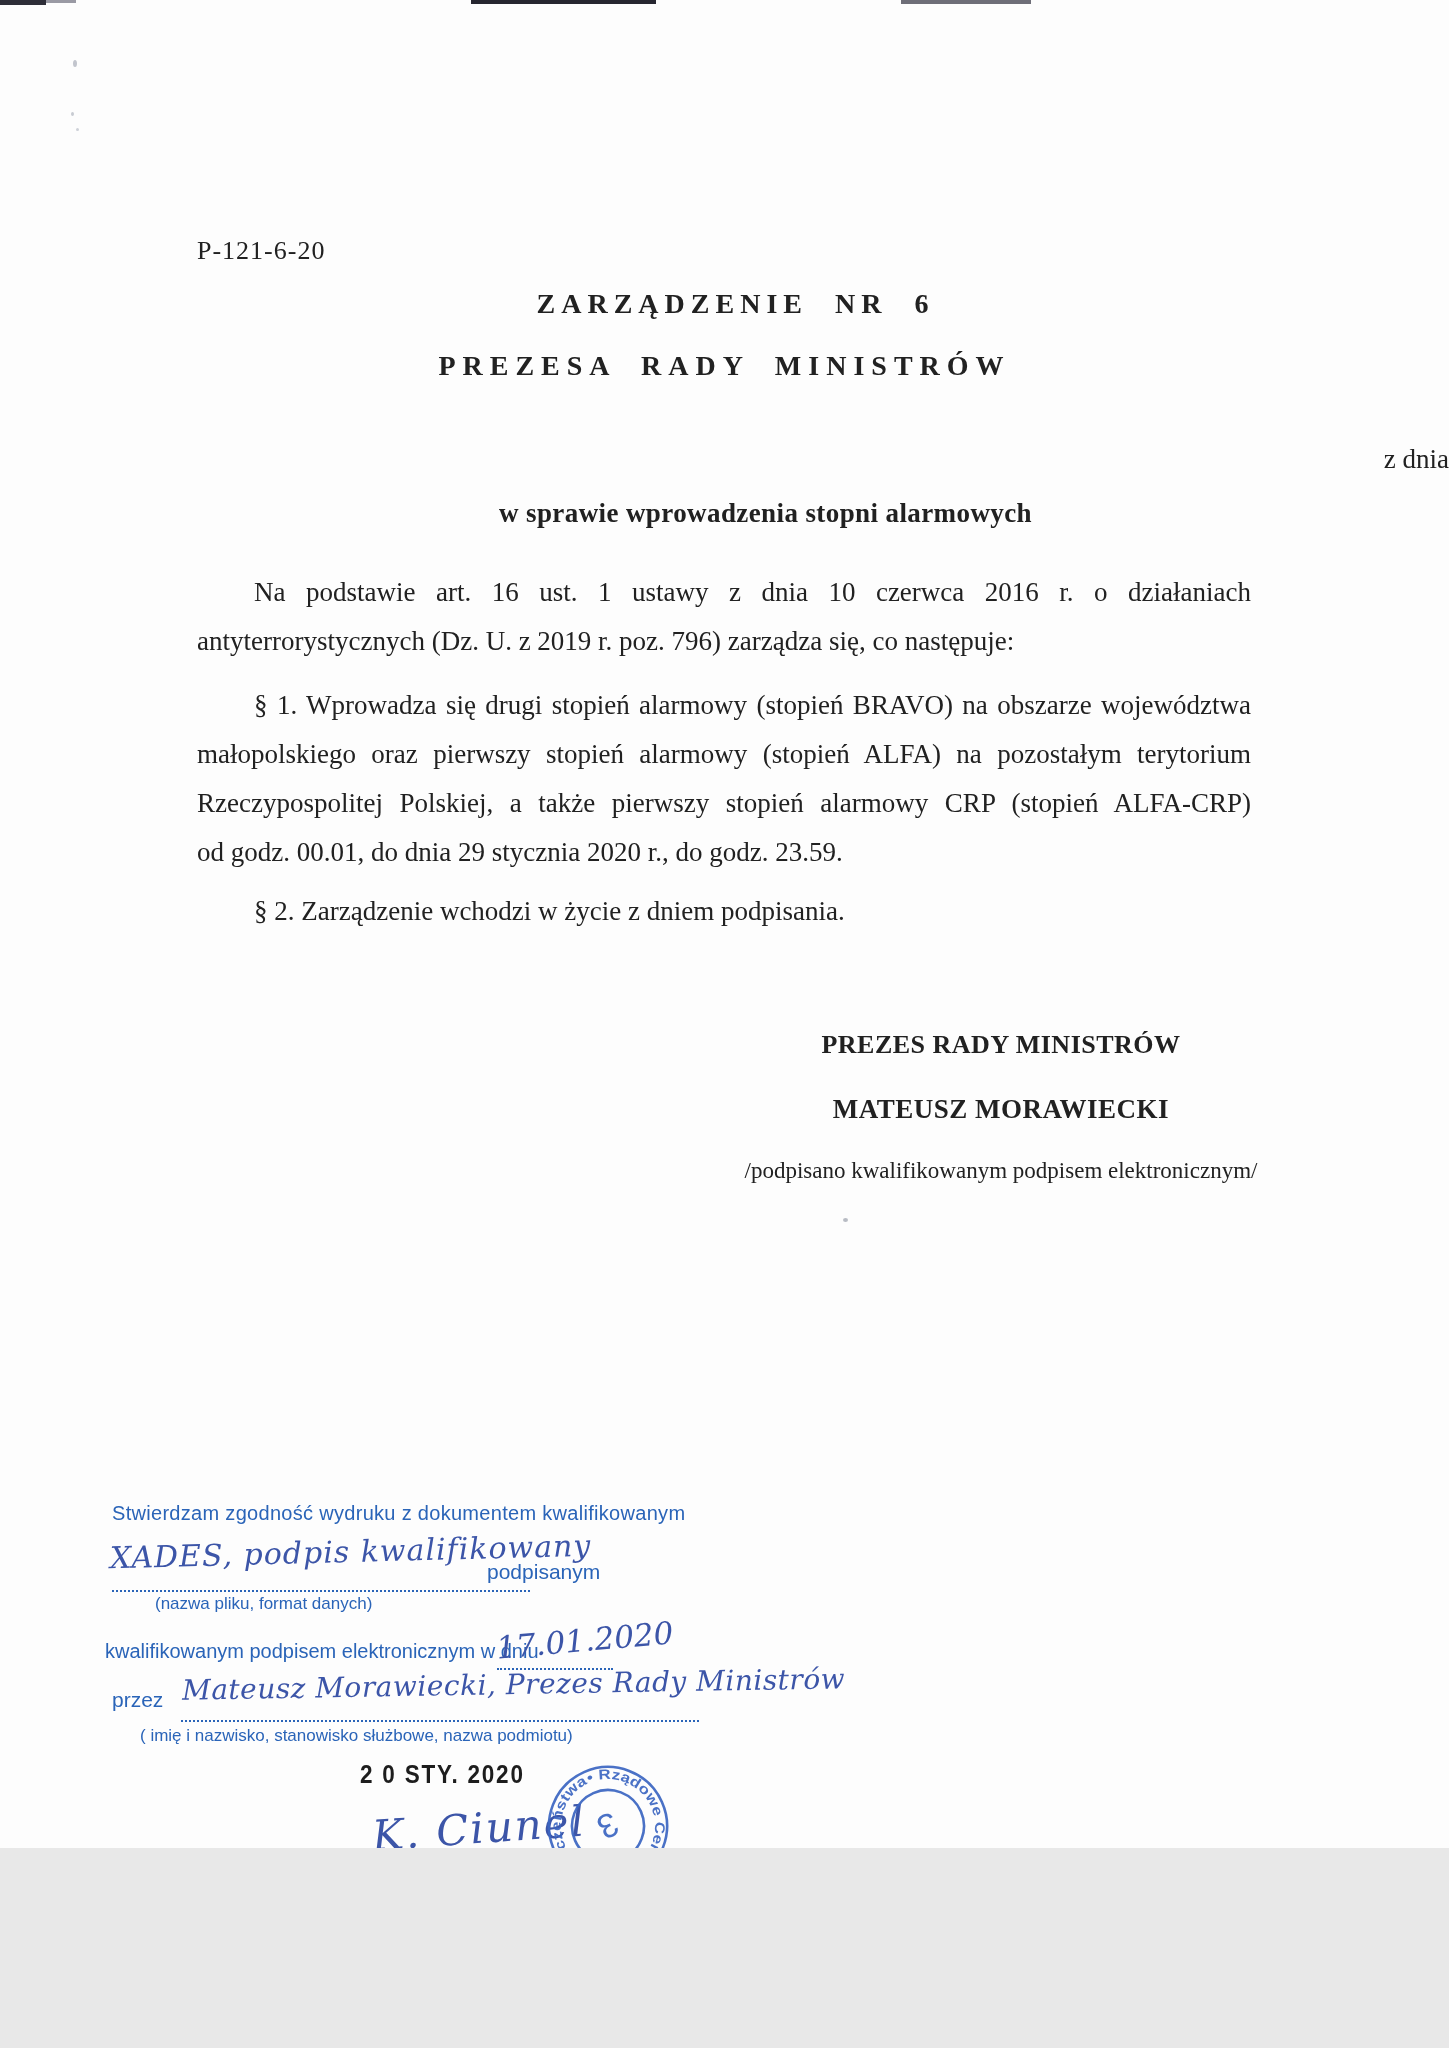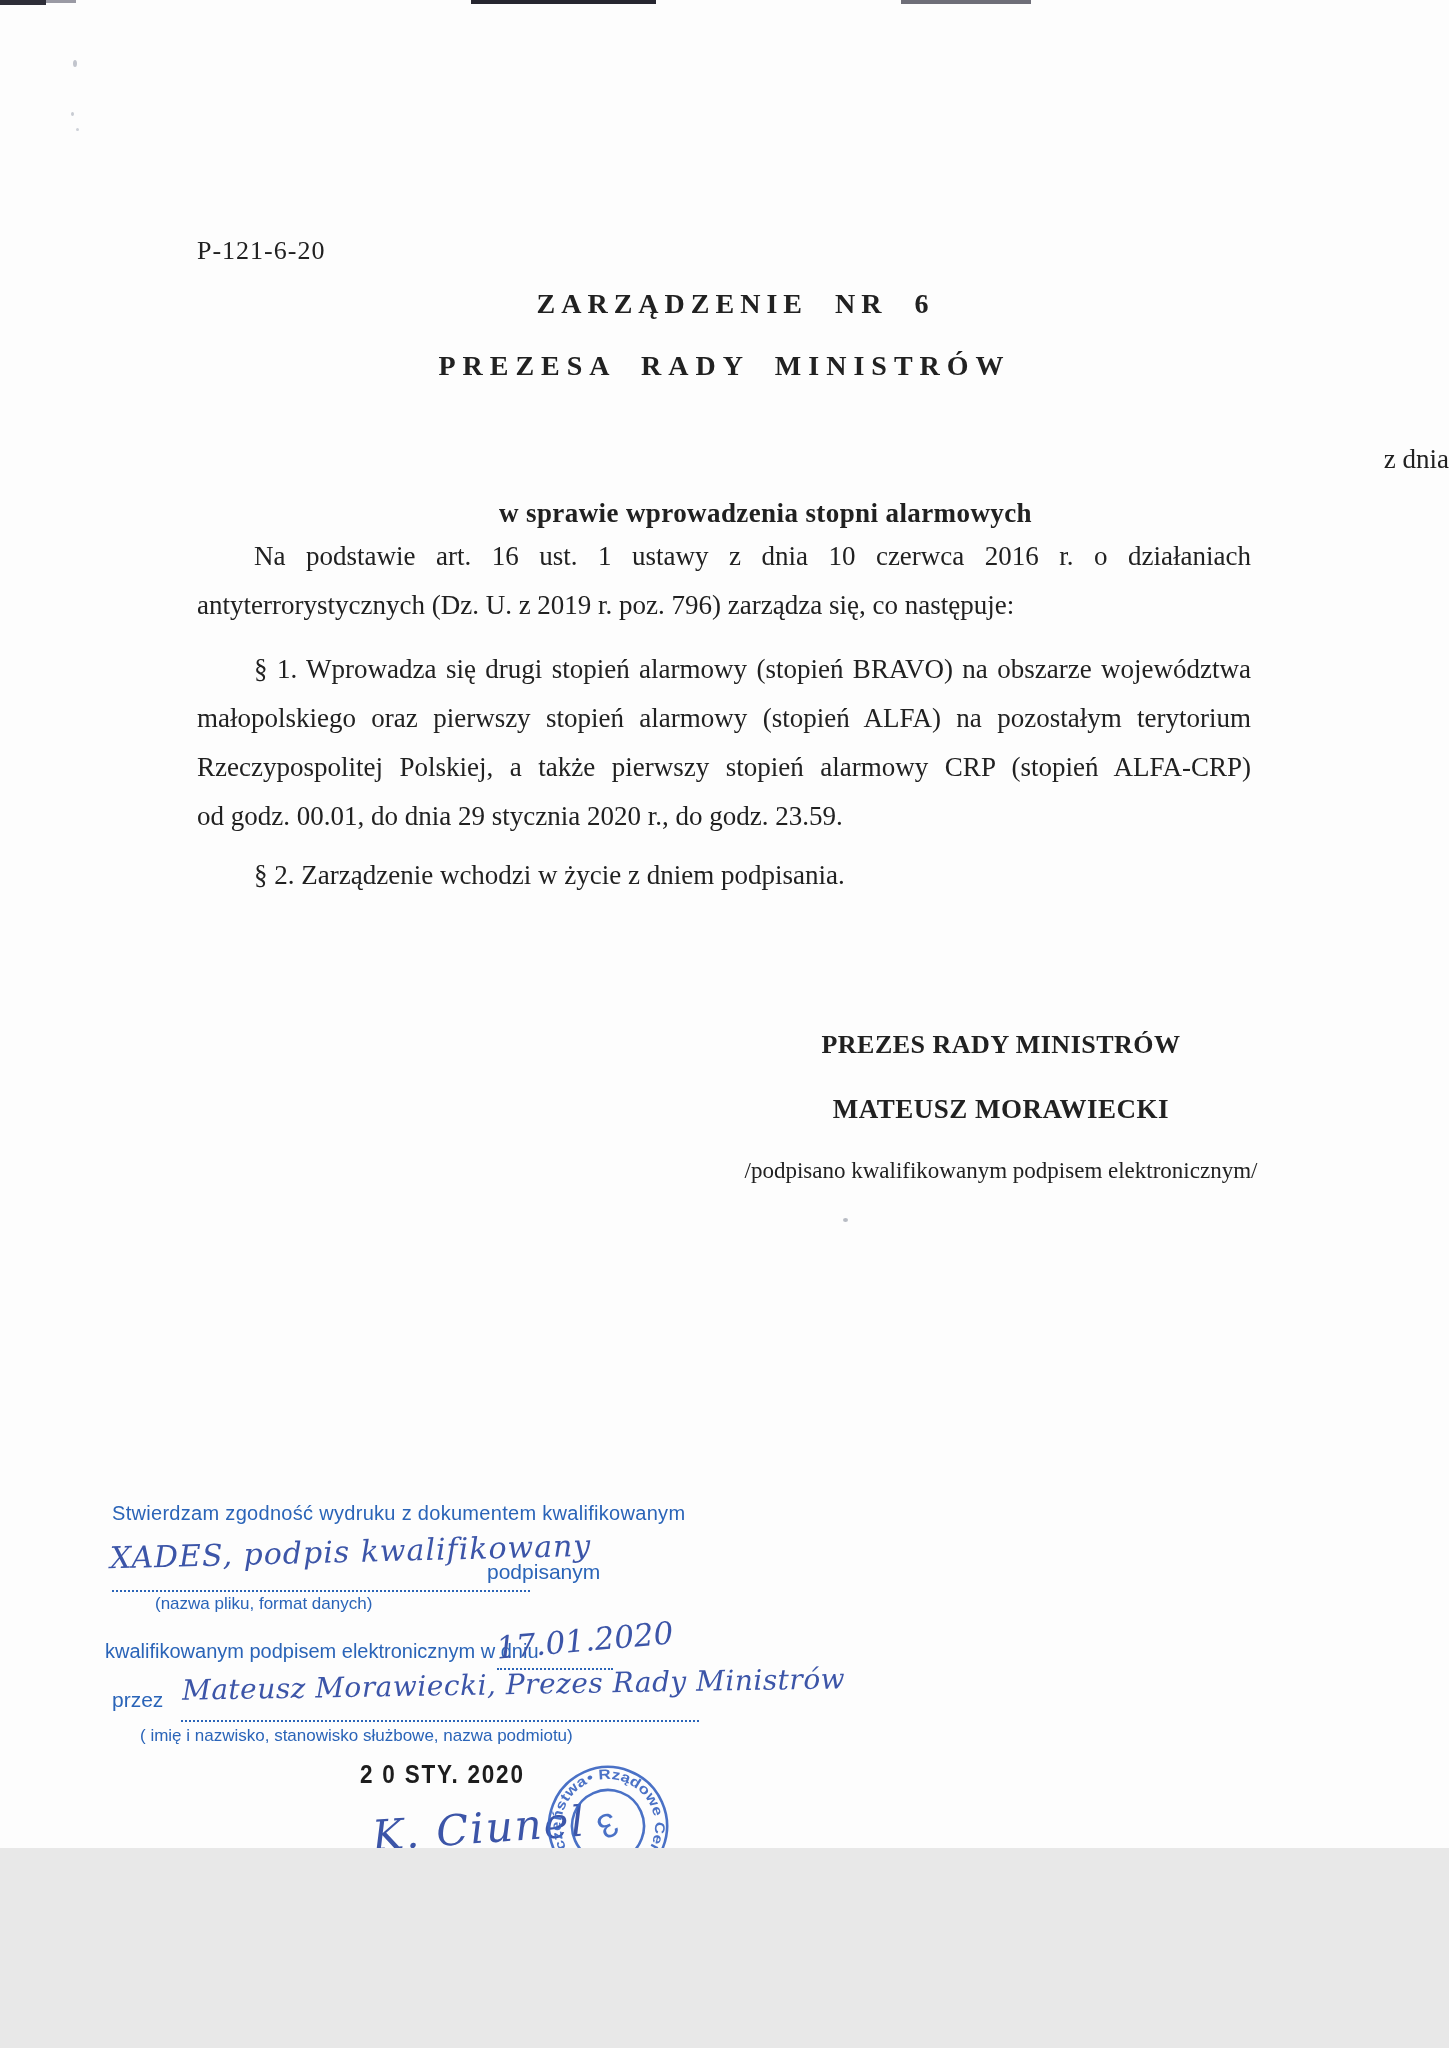--- a/index.html
+++ b/index.html
@@ -26,21 +26,21 @@
   
   .ref{position:absolute;left:197px;top:236px;font-size:26px;letter-spacing:1px;}
   .title1{position:absolute;left:0;top:288px;width:1449px;text-align:center;
           font-weight:bold;font-size:28px;letter-spacing:6px;word-spacing:14px;padding-left:11px;}
   .title2{position:absolute;left:0;top:350px;width:1449px;text-align:center;
           font-weight:bold;font-size:28px;letter-spacing:7px;word-spacing:12px;}
   .dateline{position:absolute;left:0;top:414px;width:1449px;text-align:right;font-size:27px;margin-top:30px;}
   .subject{position:absolute;left:0;top:498px;width:1449px;text-align:center;
            font-weight:bold;font-size:27px;letter-spacing:0.4px;padding-left:41px;}
 
-  .body{position:absolute;left:197px;top:532px;width:1054px;font-size:27px;}
+  .body{position:absolute;left:197px;top:568px;width:1054px;font-size:27px;}
   .bline{line-height:49px;text-align:justify;text-align-last:justify;}
   .bline.last{text-align-last:left;}
   .indent{text-indent:57px;}
   .gap1{margin-top:15px;}
   .gap2{margin-top:10px;}
 
   .sigblock{position:absolute;left:712px;width:578px;text-align:center;}
   .sigrole{top:1030px;font-weight:bold;font-size:26px;letter-spacing:0.5px;}
   .signame{top:1094px;font-weight:bold;font-size:27px;letter-spacing:0.5px;}
   .signote{top:1158px;font-size:23px;}

